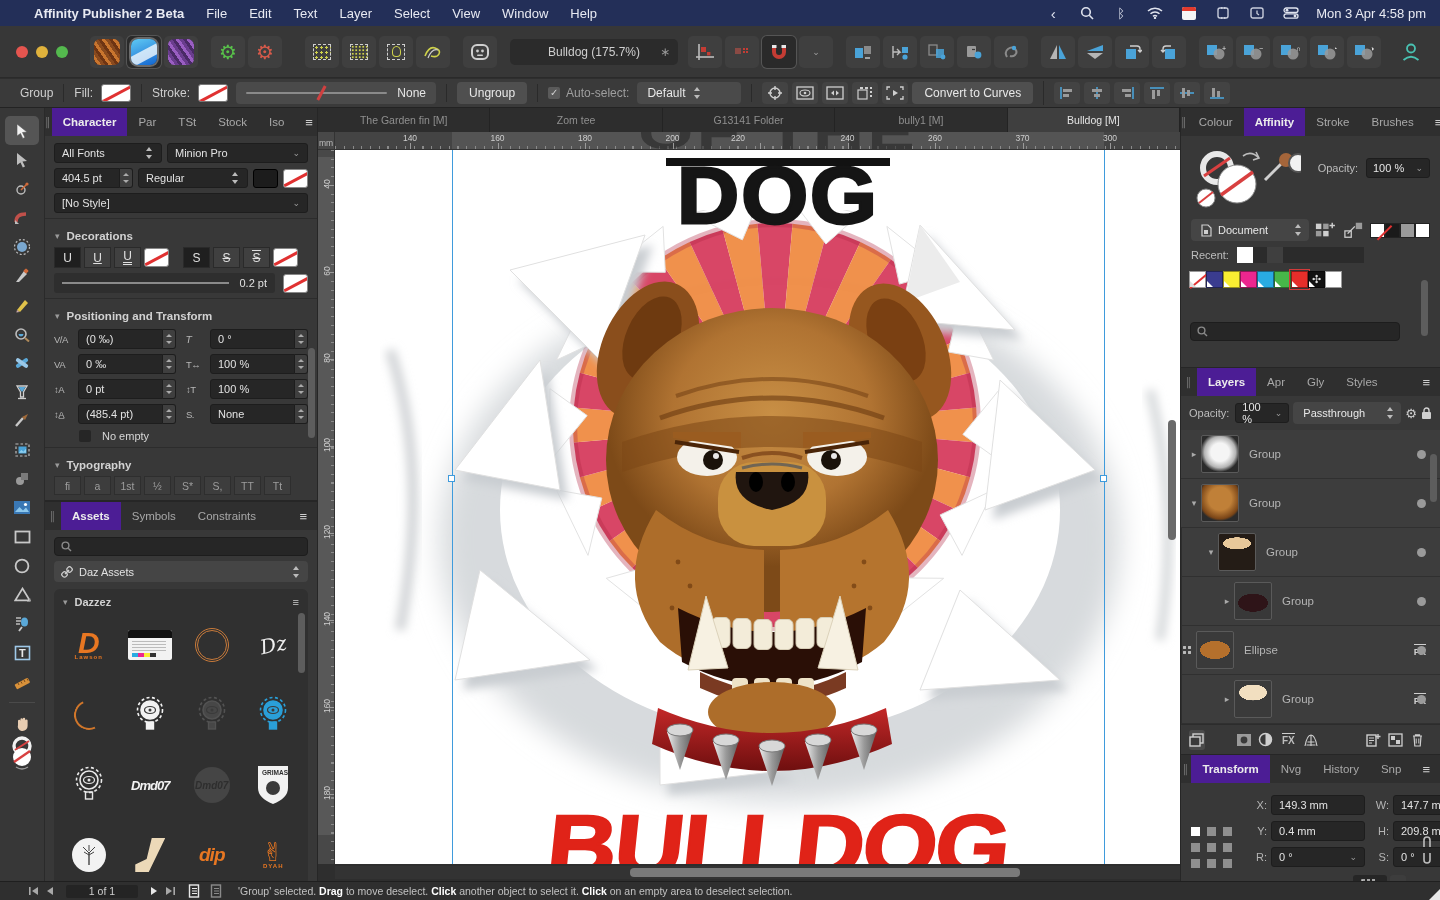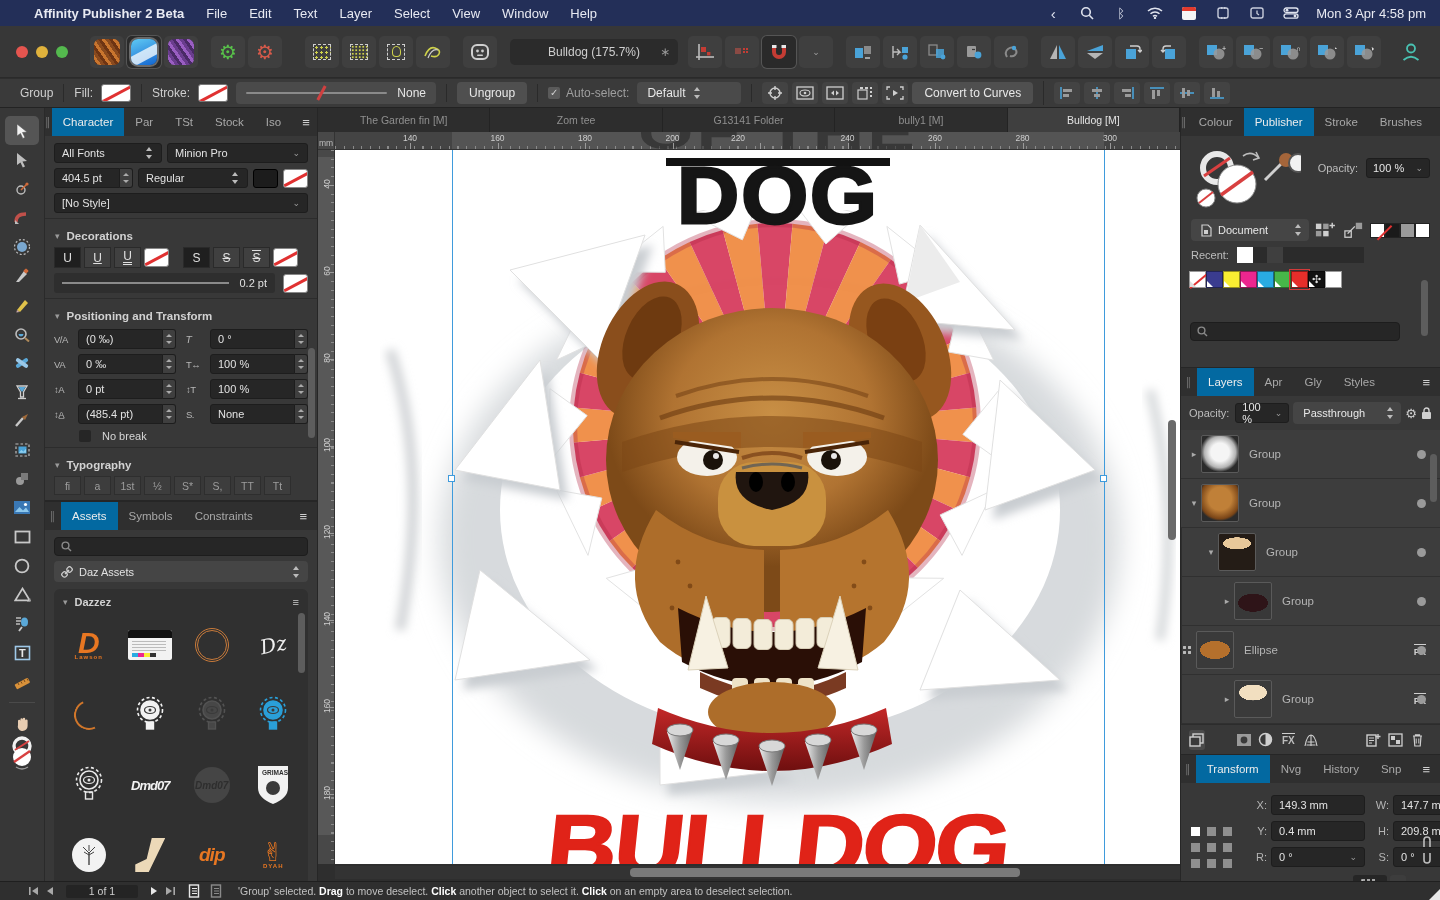--- a/index.html
+++ b/index.html
@@ -56,21 +56,21 @@
   #main{position:absolute;left:0;top:108px;width:1440px;height:773px;}
   #toolrail{position:absolute;left:0;top:0;width:45px;height:773px;background:#373737;border-right:1px solid #2a2a2a;display:flex;flex-direction:column;align-items:center;padding-top:8px;}
   .tool{width:34px;height:29px;display:flex;align-items:center;justify-content:center;border-radius:5px;flex:none;font-size:16px;color:#c8c8c8;}
   .tool.selected{background:#555;}
   .tool-div{width:26px;height:1px;background:#4a4a4a;margin:6px 0;}
 
   #leftcol{position:absolute;left:45px;top:0;width:273px;height:773px;background:#383838;border-right:1px solid #262626;}
   .ptabs{display:flex;align-items:stretch;height:28px;background:#2f2f2f;font-size:11.5px;}
   .ptabs .grip{width:16px;display:flex;align-items:center;justify-content:center;color:#6f6f6f;letter-spacing:1px;}
   .ptab{padding:0 11px;display:flex;align-items:center;color:#a8a8a8;}
-  .ptab.active{background:#0369a1;color:#ececec;font-weight:normal;}
+  .ptab.active{background:#4c1d95;color:#ececec;font-weight:bold;}
   .ptabs .ham{margin-left:auto;display:flex;align-items:center;padding:0 10px;color:#cfcfcf;font-size:13px;}
 
   .field{background:#262626;border:1px solid #1d1d1d;border-radius:3px;height:20px;display:flex;align-items:center;padding:0 7px;color:#e2e2e2;}
   .chev{color:#9a9a9a;font-size:9px;margin-left:auto;padding-left:6px;}
   .stepbtn{width:13px;height:20px;background:#3f3f3f;border:1px solid #1d1d1d;border-left:none;border-radius:0 3px 3px 0;position:relative;flex:none;}
   .stepbtn::before,.stepbtn::after{content:"";position:absolute;left:3px;border-left:3px solid transparent;border-right:3px solid transparent;}
   .stepbtn::before{top:4px;border-bottom:3.5px solid #aaa;}
   .stepbtn::after{bottom:4px;border-top:3.5px solid #aaa;}
   .sect{display:flex;align-items:center;color:#d2d2d2;font-weight:bold;font-size:11.5px;padding:7px 10px 5px 10px;}
   .sect .caret{color:#9a9a9a;margin-right:7px;font-weight:normal;font-size:9px;}
@@ -845,21 +845,21 @@
             <span class="ptrow">
               <span class="pticon">S.</span>
               <span class="field" style="flex: 1 1 0%; border-radius: 3px 0px 0px 3px;">
                 <span>None</span>
               </span>
               <span class="stepbtn"></span>
             </span>
           </div>
         <div class="crow" style="padding:6px 9px 0 34px;">
           <span class="checkbox" style="background:#262626"></span>
-          <span>No break</span>
+          <span>No empty</span>
         </div>
         <div class="panel-div"></div>
         <div class="sect">
             <span class="caret">▾</span>
             <span>Typography</span>
           </div>
         <div class="crow" style="padding:0 9px;gap:3px;" id="typo-row">
             <span class="typo-btn">fi</span>
             <span class="typo-btn">a</span>
             <span class="typo-btn">1st</span>
@@ -1012,21 +1012,21 @@
             <span class="hlab" style="left: 250px;">180</span>
             <span class="htick" style="left: 250px;"></span>
             <span class="hlab" style="left: 337.5px; text-align: center;">200</span>
             <span class="htick" style="left: 337.5px;"></span>
             <span class="hlab" style="left: 403px;">220</span>
             <span class="htick" style="left: 425px;"></span>
             <span class="hlab" style="left: 512.5px;">240</span>
             <span class="htick" style="left: 512.5px;"></span>
             <span class="hlab" style="left: 600px;">260</span>
             <span class="htick" style="left: 600px;"></span>
-            <span class="hlab" style="left: 687.5px;">280</span>
+            <span class="hlab" style="left: 687.5px;">370</span>
             <span class="htick" style="left: 687.5px;"></span>
             <span class="hlab" style="left: 775px;">300</span>
             <span class="htick" style="left: 775px;"></span>
           </div>
       </div>
       <div id="vruler">
         <div class="rl-range-v"></div>
         <div class="vminor"></div>
         <div id="vlabels">
             <span class="vlab" style="top: 29px;">40</span>
@@ -1219,21 +1219,21 @@
       <div id="hscroll">
           <div class="thumb"></div>
         </div>
     </div>
 
     <div id="rightcol">
       <section id="swatches-panel" class="rsection" style="height:260px;">
         <div class="ptabs" id="sw-tabs">
             <span class="grip">∥</span>
             <span class="ptab">Colour</span>
-            <span class="ptab active">Publisher</span>
+            <span class="ptab active">Affinity</span>
             <span class="ptab">Stroke</span>
             <span class="ptab">Brushes</span>
             <span class="ham">≡</span>
           </div>
         <div style="display:flex;align-items:flex-start;">
           <svg id="sw-circles" width="110" height="64" viewBox="0 0 110 64">
             <circle cx="26" cy="22" r="14" fill="none" stroke="#e8e8e8" stroke-width="6"></circle>
             <line x1="13" y1="30" x2="39" y2="12" stroke="#d84040" stroke-width="3"></line>
             <circle cx="46" cy="38" r="19" fill="#fff" stroke="#8a8a8a"></circle>
             <line x1="30" y1="49" x2="62" y2="26" stroke="#d84040" stroke-width="3.5"></line>

